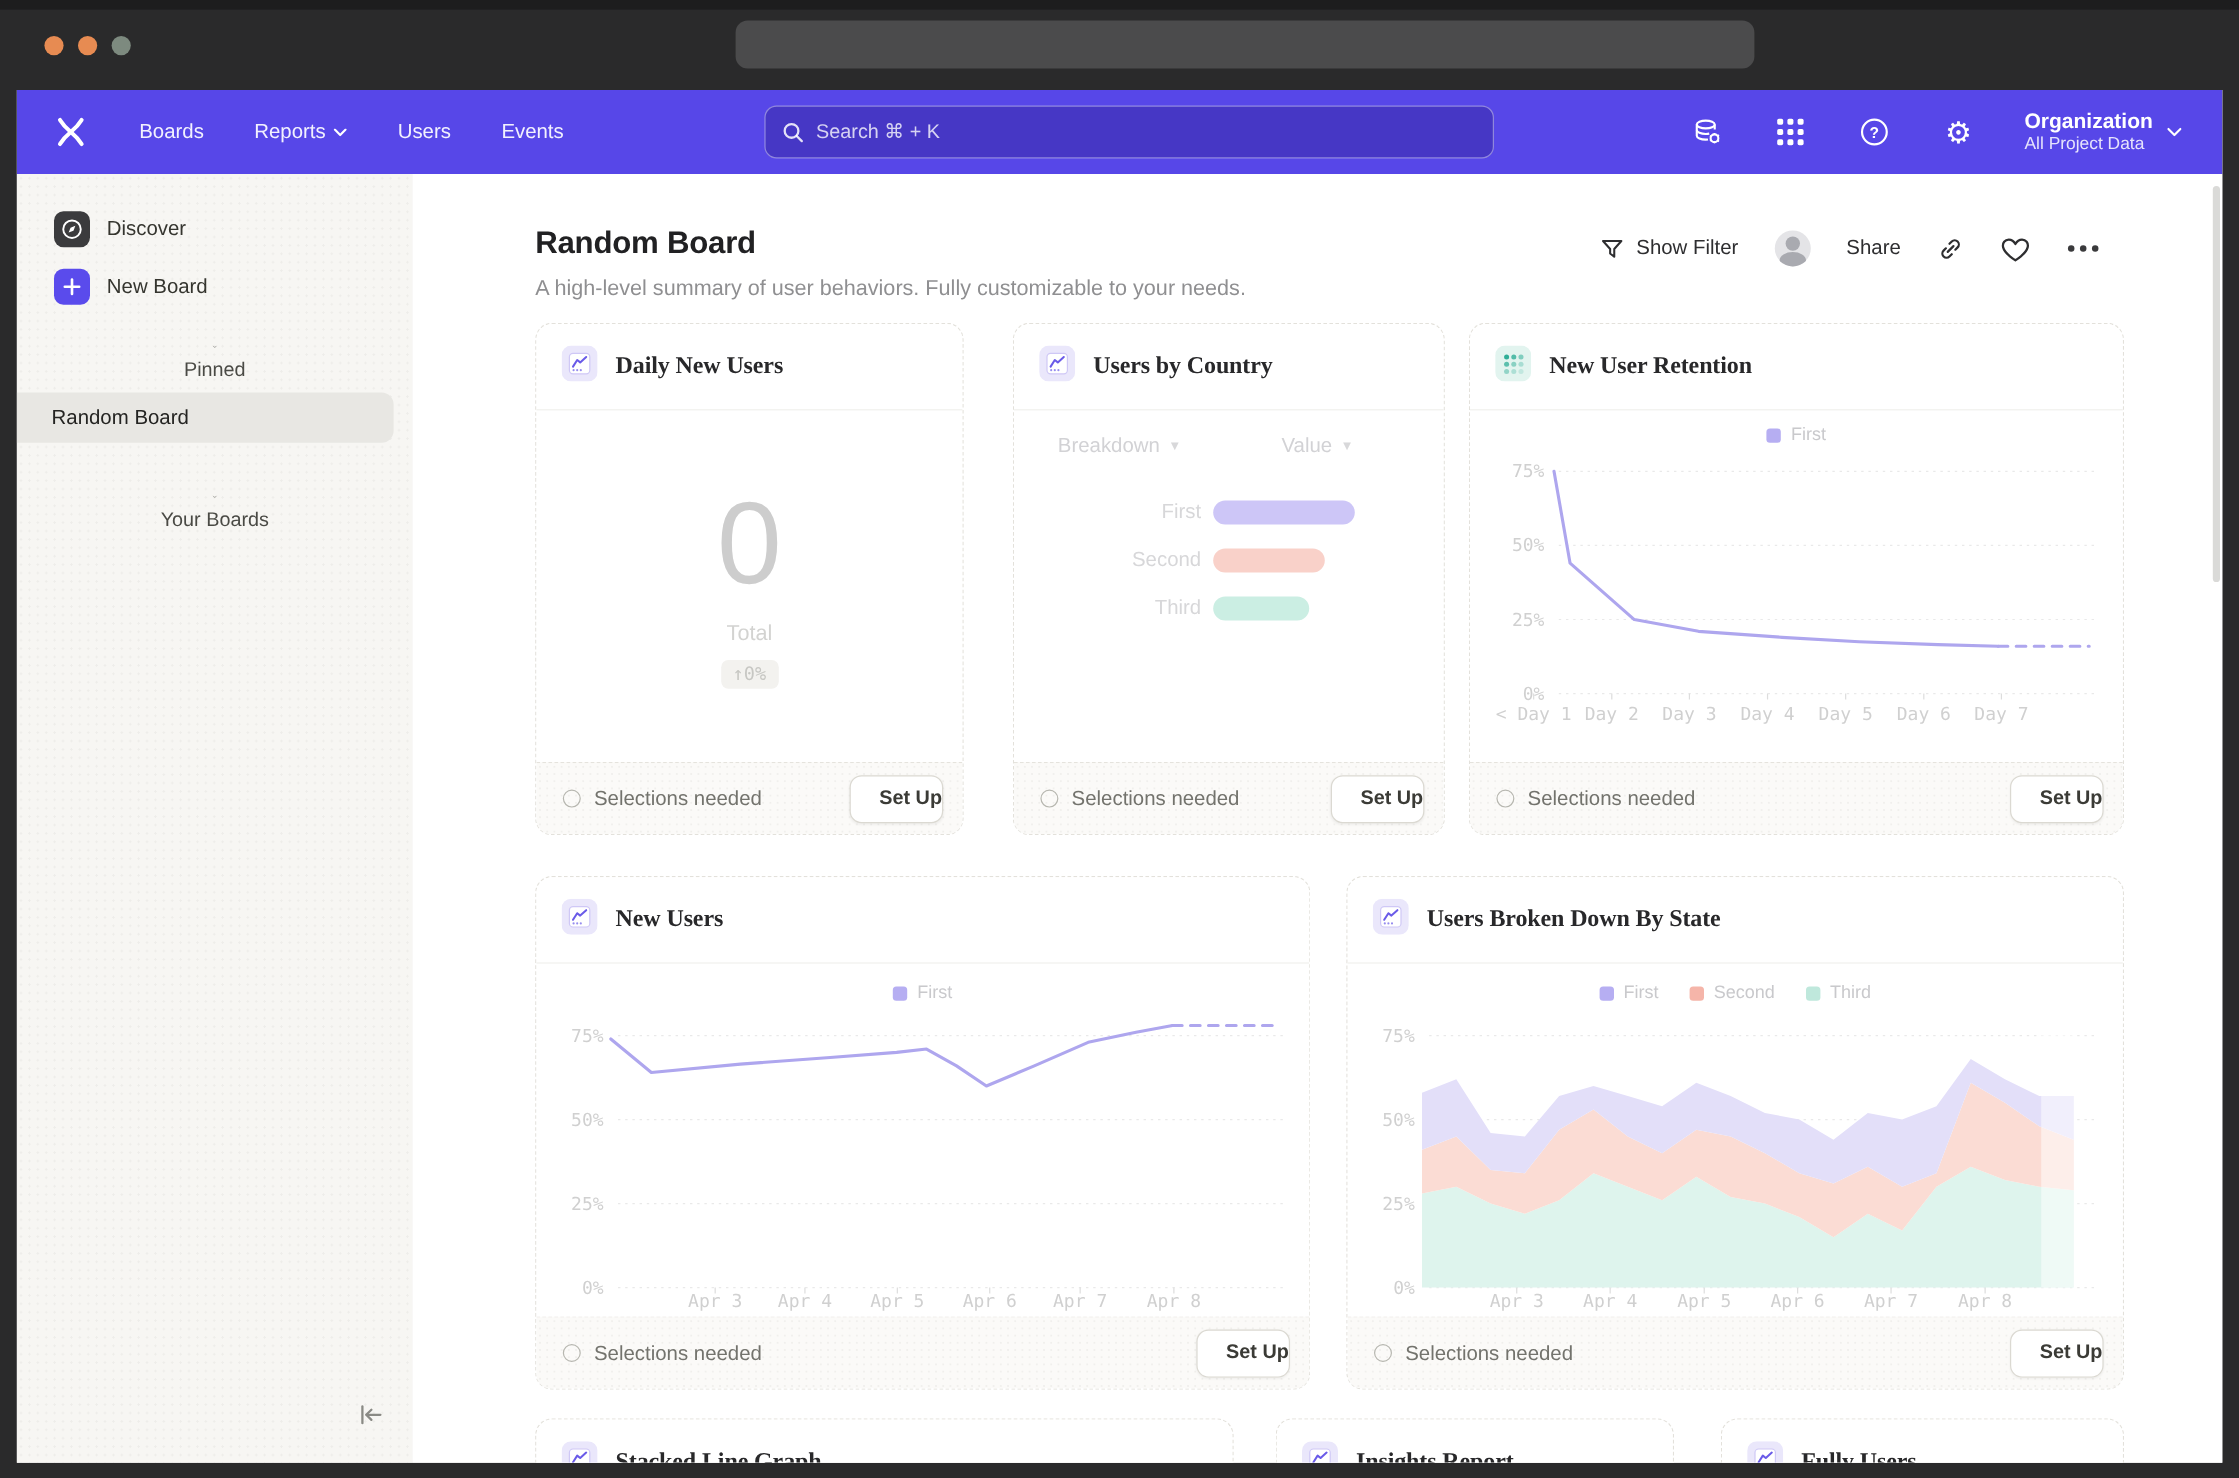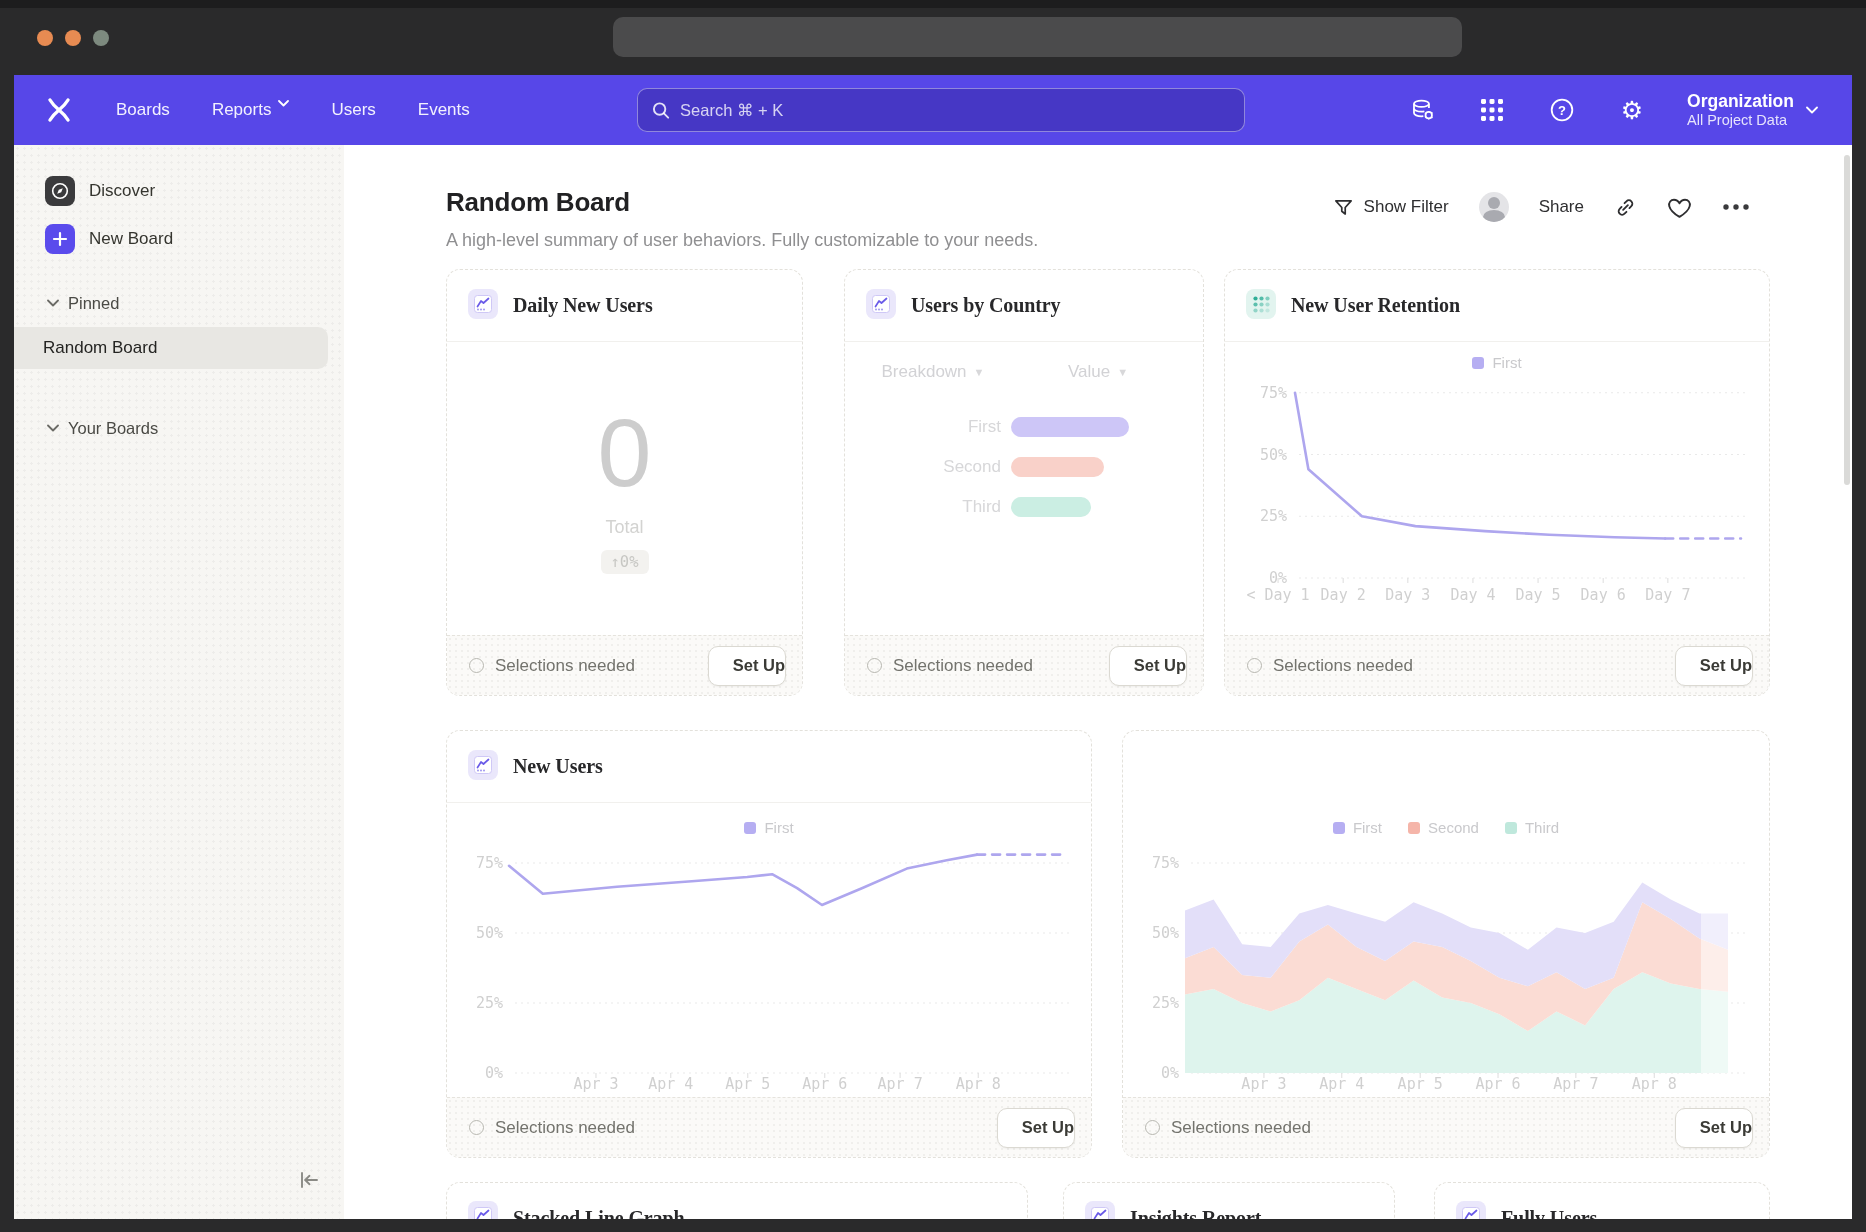--- a/index.html
+++ b/index.html
@@ -16,21 +16,21 @@
   .tl-g { background:#7d8a7f; }
   .urlbar { position:absolute; left:613px; top:17px; width:849px; height:40px; background:#4b4b4c; border-radius:10px; }
 
   
   .app { position:absolute; left:14px; right:14px; top:75px; bottom:13px; background:#ffffff; overflow:hidden; }
 
   
   .topnav { position:absolute; top:0; left:0; right:0; height:70px; background:#5747e8; display:flex; align-items:center; }
   .nav-left { display:flex; align-items:center; gap:42px; padding-left:30px; }
   .logo { width:30px; height:30px; display:flex; align-items:center; justify-content:center; }
-  .nav-item { color:#f2f1fe; font-size:17px; font-weight:500; display:flex; gap:7px; cursor:pointer; }
+  .nav-item { color:#f2f1fe; font-size:17px; font-weight:500; display:flex; align-items:center; gap:7px; cursor:pointer; }
   .nav-search { position:absolute; left:623px; top:13px; width:608px; height:44px; border-radius:10px;
     background:rgba(20,8,90,0.25); border:1px solid rgba(255,255,255,0.4); display:flex; align-items:center; padding:0 14px; gap:10px; }
   .nav-search input { background:transparent; border:none; outline:none; color:#fff; font-size:16.5px; width:100%; font-family:"Liberation Sans",sans-serif; }
   .nav-search input::placeholder { color:rgba(255,255,255,0.78); }
   .nav-right { position:absolute; right:34px; top:0; height:70px; display:flex; align-items:center; gap:40px; }
   .nav-icon { width:30px; height:30px; display:flex; align-items:center; justify-content:center; cursor:pointer; }
   .org { display:flex; align-items:center; gap:12px; cursor:pointer; }
   .org-txt { text-align:left; }
   .org-title { color:#fff; font-size:17.5px; font-weight:700; line-height:20px; }
   .org-sub { color:rgba(255,255,255,0.85); font-size:14.5px; line-height:18px; }
@@ -41,21 +41,21 @@
   .sidebar { width:330px; background:#f7f6f3; position:relative; flex:none;
     background-image:radial-gradient(rgba(60,60,50,0.05) 1px, transparent 1.1px); background-size:7px 7px; }
   .main { flex:1; position:relative; background:#ffffff; overflow:hidden; }
 
   
   .side-row { position:absolute; left:0; right:0; display:flex; align-items:center; gap:14px; padding-left:31px; height:36px; cursor:pointer; }
   .side-label { font-size:17px; color:#35352f; }
   .sq-icon { width:30px; height:30px; border-radius:8px; flex:none; display:flex; align-items:center; justify-content:center; }
   .sq-dark { background:#3b3b3d; }
   .sq-purple { background:#5a4bec; }
-  .side-sec { position:absolute; left:0; right:0; display:flex; align-items:center; gap:9px; padding-left:33px; height:30px; cursor:pointer; }
+  .side-sec { position:absolute; left:0; right:0; display:flex; align-items:center; gap:9px; height:30px; cursor:pointer;flex-direction:column; }
   .sec-label { font-size:16.5px; color:#4a4a45; font-weight:500; }
   .selected-row { position:absolute; left:0; top:182px; width:314px; height:42px; background:#e8e7e3; border-radius:0 10px 10px 0;
     display:flex; align-items:center; padding-left:29px; cursor:pointer; }
   .selected-row .side-label { color:#242422; }
   .collapse { position:absolute; right:22px; bottom:24px; cursor:pointer; }
 
   
   .board-header { position:absolute; left:102px; top:42px; }
   .board-title { font-size:26px; font-weight:700; color:#212123; letter-spacing:-0.2px; }
   .board-sub { font-size:18px; color:#8f8f91; margin-top:12px; }
@@ -468,20 +468,33 @@
           <div class="card-foot">
             <span class="status">
                 <span class="status-circle"></span>
                 <span>Selections needed</span>
               </span>
             <button class="setup-btn">Set Up</button>
           </div>
         </section>
 
         <section class="card" style="left:778px; top:585px; width:648px; height:428px;">
+          <div class="card-head">
+            <span>
+              <svg width="30" height="30" viewBox="0 0 30 30">
+                  <rect width="30" height="30" rx="8" fill="#eae7fb"></rect>
+                  <rect x="6.5" y="6.5" width="17" height="17" rx="3" fill="#fff" stroke="#cfc8f6"></rect>
+                  <path d="M9.5 17.5l3.5-5.5 2.5 2 5-4.5" stroke="#6a5be8" stroke-width="1.7" fill="none" stroke-linecap="round" stroke-linejoin="round"></path>
+                  <circle cx="10" cy="20.5" r="0.9" fill="#6a5be8" opacity="0.7"></circle>
+                  <circle cx="13" cy="20.5" r="0.9" fill="#6a5be8" opacity="0.7"></circle>
+                  <circle cx="16" cy="20.5" r="0.9" fill="#6a5be8" opacity="0.7"></circle>
+                </svg>
+            </span>
+            <span class="card-title">Users Broken Down By State</span>
+          </div>
           <div class="legend" style="top:88px">
               <span class="legend-item">
                 <span class="legend-sq" style="background: rgb(182, 174, 242);"></span>
                 <span class="legend-label">First</span>
               </span>
               <span class="legend-item">
                 <span class="legend-sq" style="background: rgb(245, 181, 169);"></span>
                 <span class="legend-label">Second</span>
               </span>
               <span class="legend-item">

